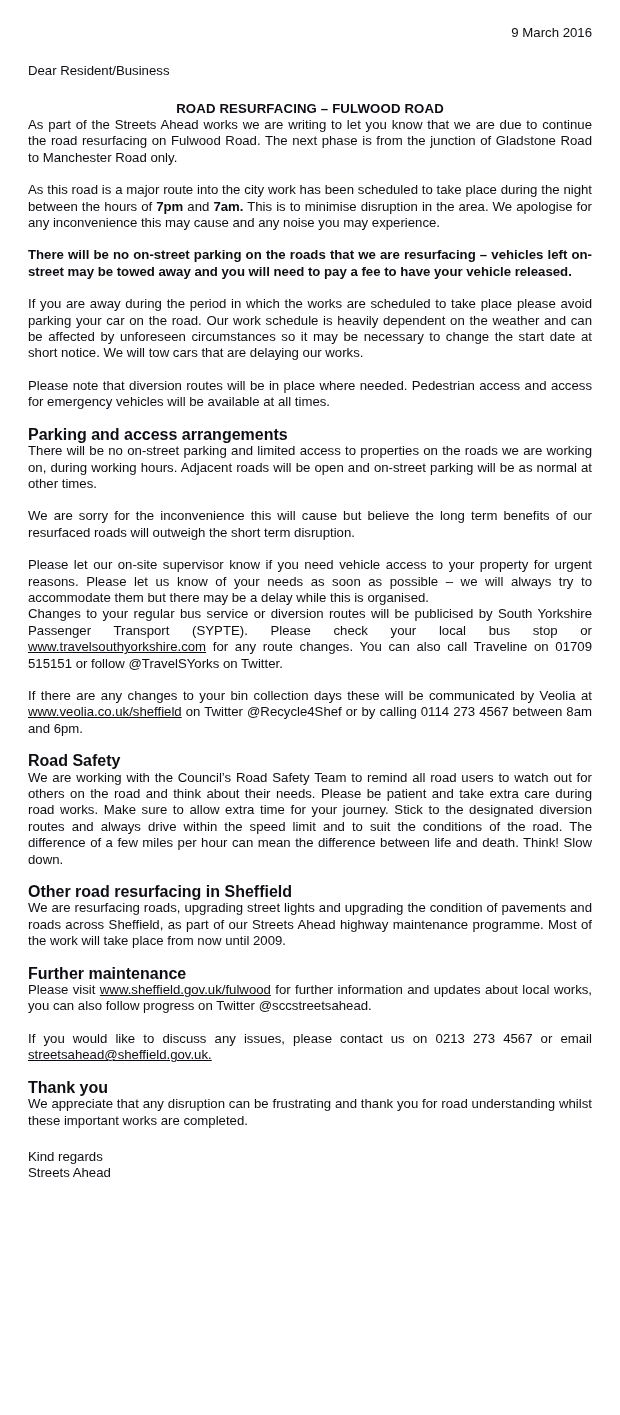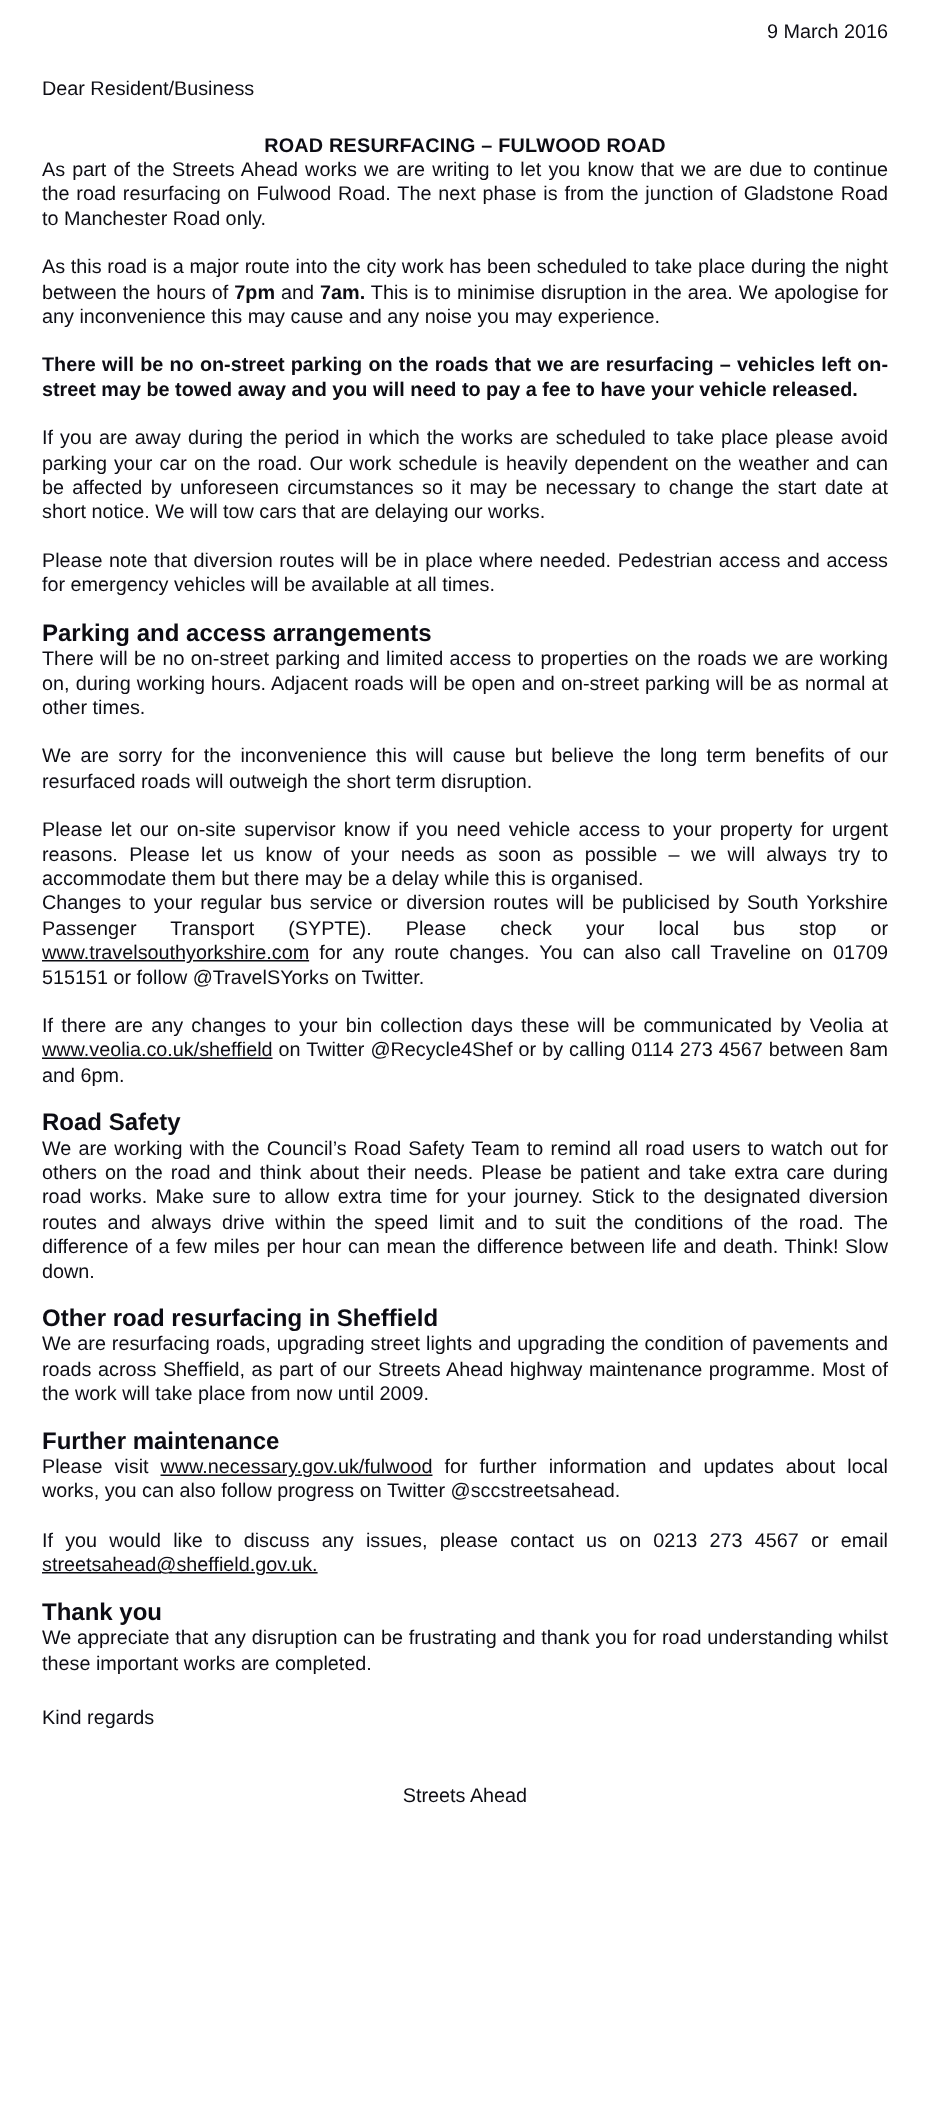--- a/index.html
+++ b/index.html
@@ -12,21 +12,21 @@
     height: 1415px;
     font-family: "Liberation Sans", sans-serif;
     color: #0d0d14;
     -webkit-font-smoothing: antialiased;
   }
   .page {
     position: relative;
     width: 620px;
     height: 1415px;
     box-sizing: border-box;
-    padding: 0 28px;
+    padding: 12px 28px;
     overflow: hidden;
   }
   .date-line {
     text-align: right;
     font-size: 13.2px;
     line-height: 16px;
     padding-top: 13px;
   }
   .salutation {
     font-size: 13.2px;
@@ -83,22 +83,20 @@
   }
   .signoff {
     font-size: 13.2px;
     line-height: 16.4px;
     margin: 0;
   }
   .signoff.kind {
     margin-top: 20px;
   }
   .signoff.org {
-    margin-top: 36px;
-    text-align: center;
   }
 </style>
 </head>
 <body>
 
 <div class="page">
 
   <div class="date-line">9 March 2016</div>
 
   <div class="salutation">Dear Resident/Business</div>
@@ -127,21 +125,21 @@
 
   <p class="para gap"><span>If there are any changes to your bin collection days these will be communicated by Veolia at </span><span class="lnk">www.veolia.co.uk/sheffield</span><span> on Twitter @Recycle4Shef or by calling 0114 273 4567 between 8am and 6pm.</span></p>
 
   <h2 class="section gap">Road Safety</h2>
   <p class="para tight">We are working with the Council’s Road Safety Team to remind all road users to watch out for others on the road and think about their needs. Please be patient and take extra care during road works. Make sure to allow extra time for your journey. Stick to the designated diversion routes and always drive within the speed limit and to suit the conditions of the road. The difference of a few miles per hour can mean the difference between life and death. Think! Slow down.</p>
 
   <h2 class="section gap">Other road resurfacing in Sheffield</h2>
   <p class="para tight">We are resurfacing roads, upgrading street lights and upgrading the condition of pavements and roads across Sheffield, as part of our Streets Ahead highway maintenance programme. Most of the work will take place from now until 2009.</p>
 
   <h2 class="section gap">Further maintenance</h2>
-  <p class="para tight"><span>Please visit </span><span class="lnk">www.necessary.gov.uk/fulwood</span><span> for further information and updates about local works, you can also follow progress on Twitter @sccstreetsahead.</span></p>
+  <p class="para tight"><span>Please visit </span><span class="lnk">www.sheffield.gov.uk/fulwood</span><span> for further information and updates about local works, you can also follow progress on Twitter @sccstreetsahead.</span></p>
 
   <p class="para gap"><span>If you would like to discuss any issues, please contact us on 0213 273 4567 or email </span><span class="lnk">streetsahead@sheffield.gov.uk.</span></p>
 
   <h2 class="section gap">Thank you</h2>
   <p class="para tight">We appreciate that any disruption can be frustrating and thank you for road understanding whilst these important works are completed.</p>
 
   <p class="signoff kind">Kind regards</p>
   <p class="signoff org">Streets Ahead</p>
 
 </div>

